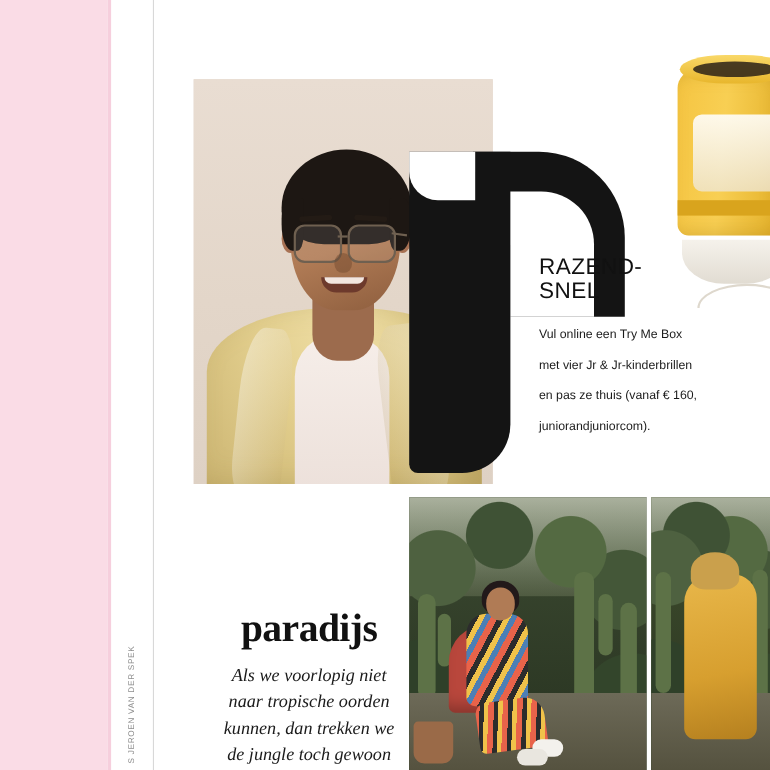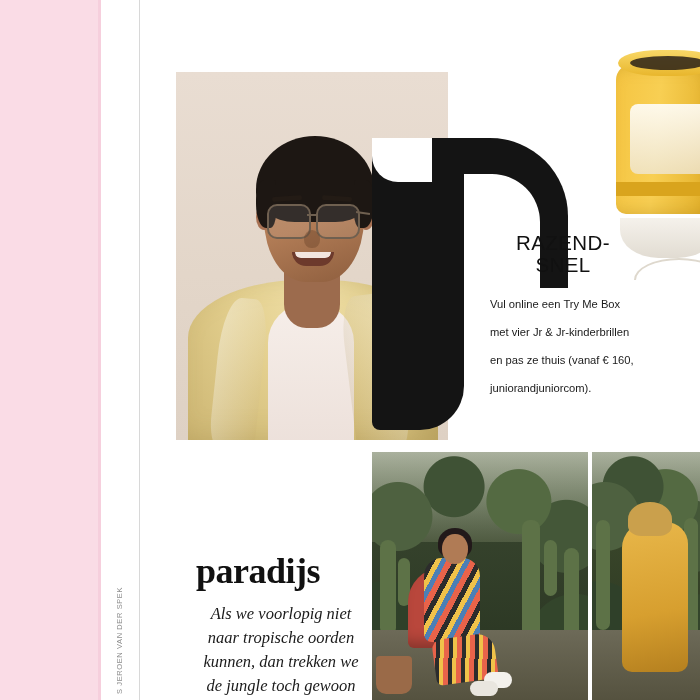--- a/index.html
+++ b/index.html
@@ -380,21 +380,20 @@
   }
   .razend-title {
     font-family: "Liberation Sans", sans-serif;
     font-size: 20.5px;
     line-height: 22px;
     letter-spacing: 0.4px;
     color: #111111;
     font-weight: 400;
     margin: 0 0 14px 0;
     white-space: pre-line;
-    text-align: center;
   }
   .razend-body {
     font-family: "Liberation Sans", sans-serif;
     font-size: 11.2px;
     line-height: 28px;
     color: #1a1a1a;
     margin: 0;
   }
 
   
@@ -405,20 +404,21 @@
     width: 170px;
   }
   .paradijs-title {
     font-family: "Liberation Serif", serif;
     font-size: 36px;
     line-height: 38px;
     font-weight: 700;
     color: #111111;
     margin: 0 0 12px 0;
     letter-spacing: -0.5px;
+    text-align: center;
   }
   .paradijs-body {
     font-family: "Liberation Serif", serif;
     font-style: italic;
     font-size: 16.5px;
     line-height: 24px;
     color: #1a1a1a;
     text-align: center;
     margin: 0;
   }

